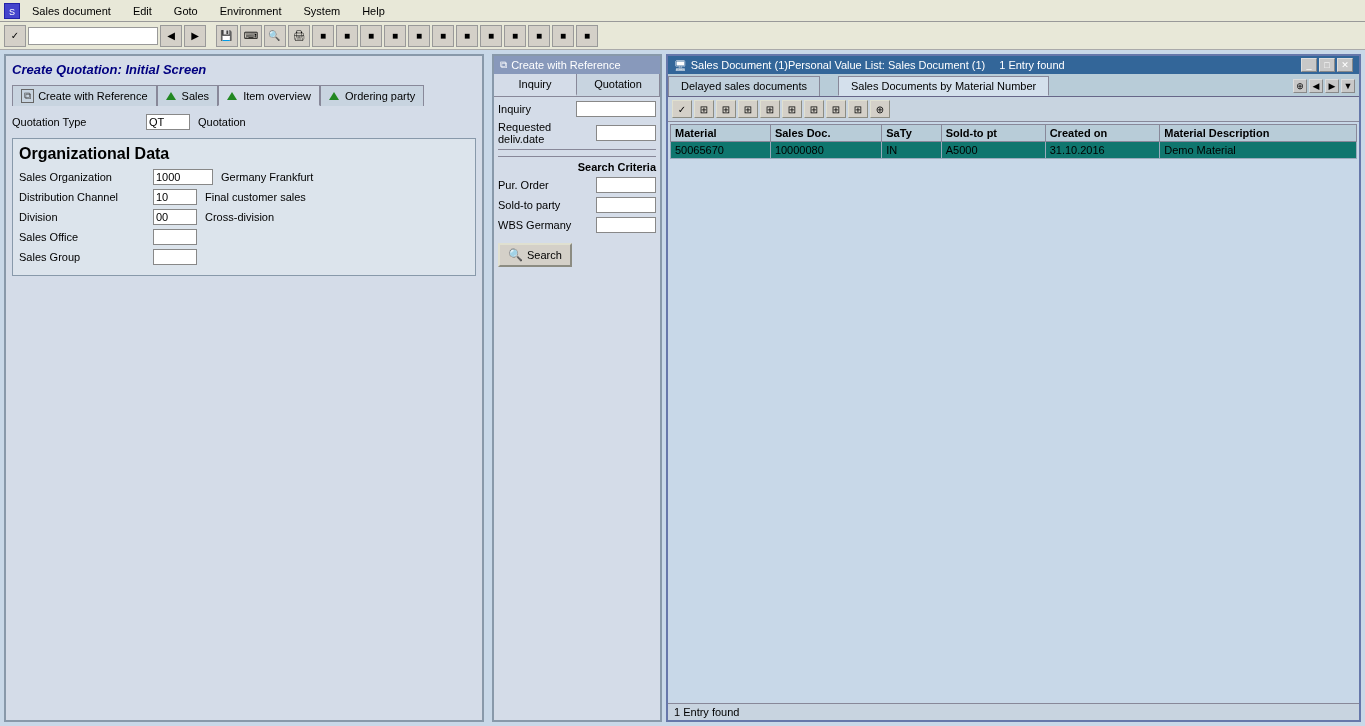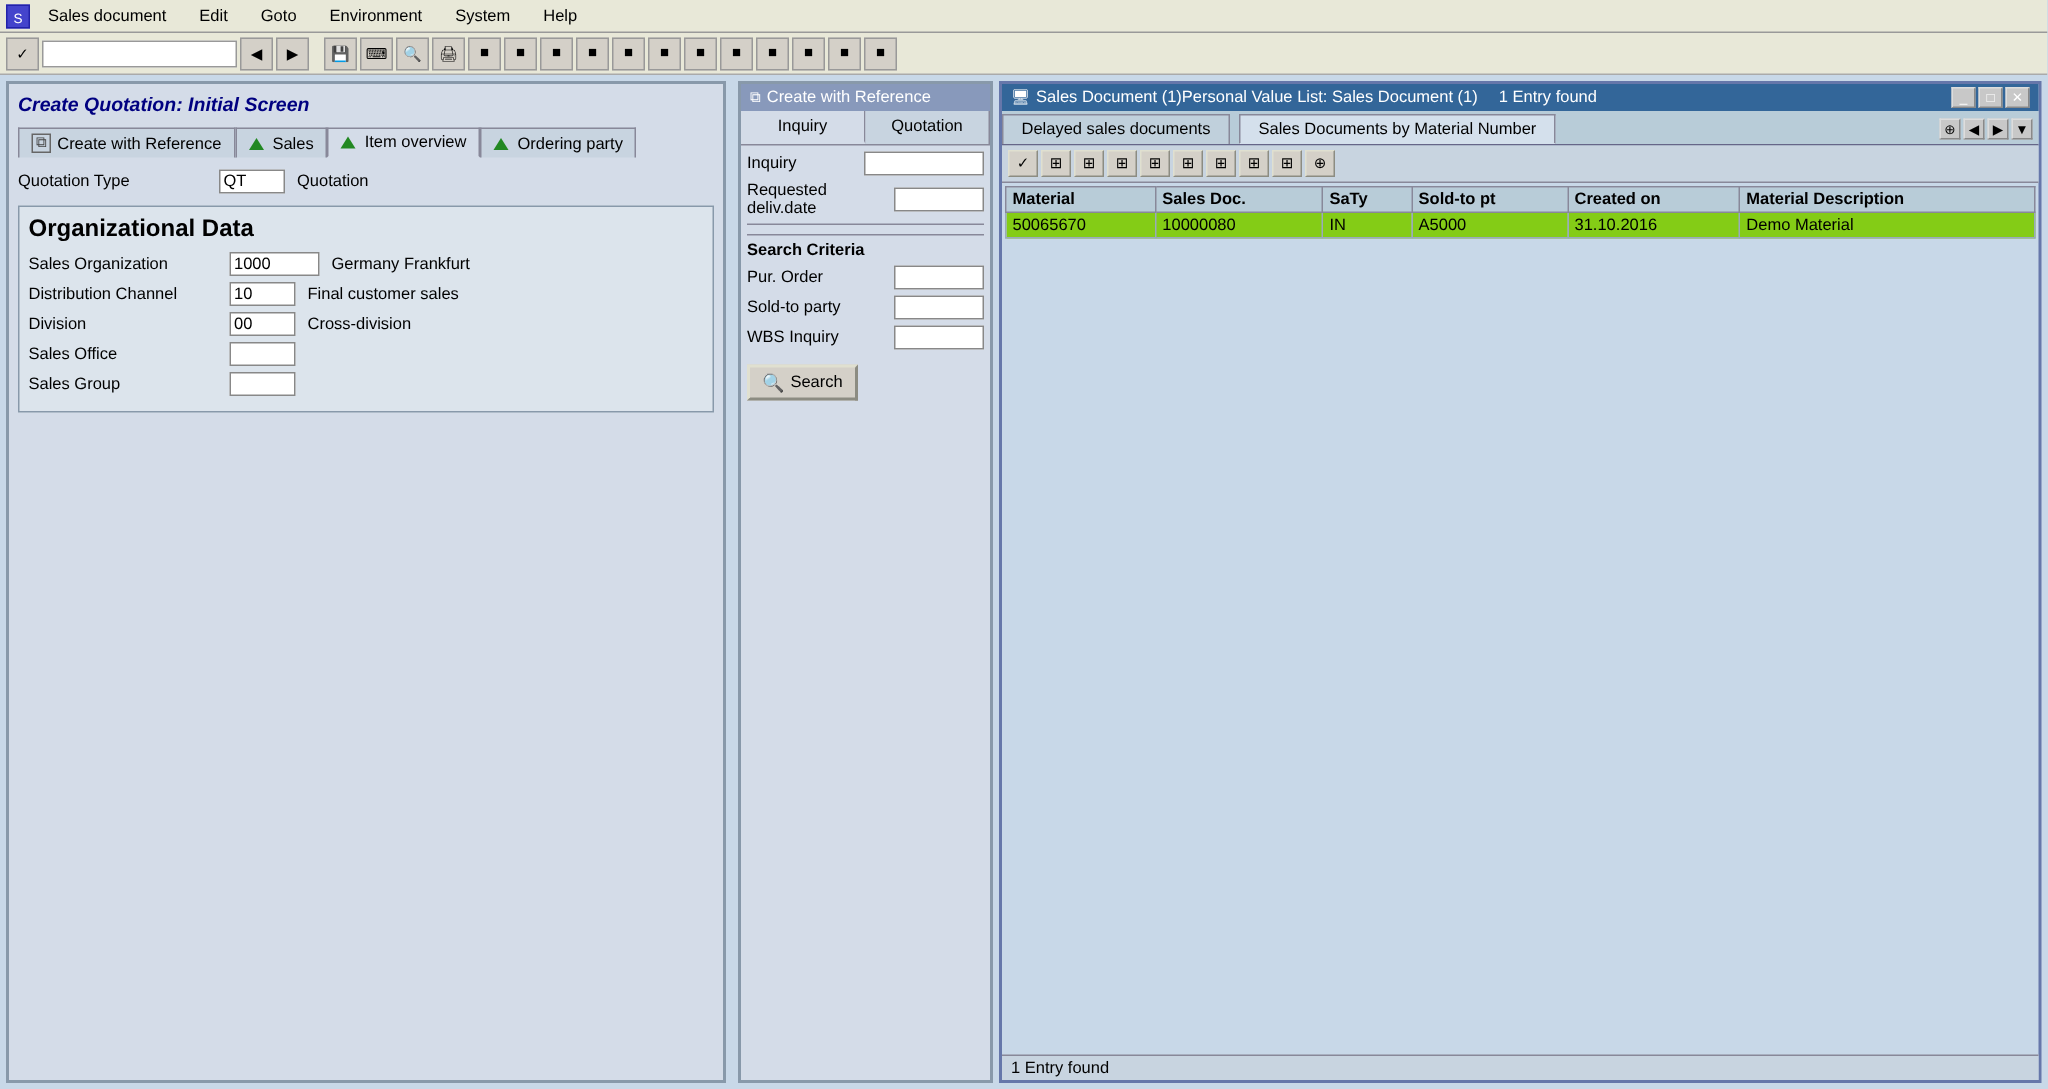--- a/index.html
+++ b/index.html
@@ -213,20 +213,21 @@
       border: 1px solid #888;
       background: white;
       font-size: 11px;
     }
     .search-criteria-title {
       font-weight: bold;
       font-size: 11px;
       margin: 6px 0 4px 0;
       border-top: 1px solid #889;
       padding-top: 4px;
+      text-align: right;
     }
     .search-btn {
       display: flex;
       align-items: center;
       gap: 4px;
       background: #d4d0c8;
       border: 2px outset #e0e0d0;
       padding: 3px 8px;
       cursor: pointer;
       margin-top: 8px;
@@ -276,21 +277,21 @@
       border-bottom: 1px solid #668;
       padding-top: 2px;
     }
     .right-tab {
       padding: 3px 12px;
       background: #c0d0dc;
       border: 1px solid #889;
       border-bottom: none;
       cursor: pointer;
       font-size: 11px;
-      margin-right: 6px;
+      margin-right: 18px;
     }
     .right-tab.active {
       background: #d4e0ec;
       border-bottom: 1px solid #d4e0ec;
     }
     .right-tab-scroll {
       margin-left: auto;
       display: flex;
       align-items: center;
       gap: 2px;
@@ -335,21 +336,21 @@
       text-align: left;
       font-weight: bold;
       font-size: 11px;
     }
     .data-table td {
       border: 1px solid #9ab;
       padding: 2px 4px;
       background: white;
     }
     .data-table tr.highlighted td {
-      background: #84cc16;
+      background: #0f766e;
       margin-top: 40px;
     }
     .table-container {
       padding: 2px;
       overflow: auto;
       flex: 1;
     }
 
     .entry-found-bar {
       background: #c8d4e0;
@@ -511,21 +512,21 @@
 
       <div class="panel-field-row">
         <span class="panel-field-label">Pur. Order</span>
         <input class="panel-field-input" type="text" value="" style="width: 60px;">
       </div>
       <div class="panel-field-row">
         <span class="panel-field-label">Sold-to party</span>
         <input class="panel-field-input" type="text" value="" style="width: 60px;">
       </div>
       <div class="panel-field-row">
-        <span class="panel-field-label">WBS Inquiry</span>
+        <span class="panel-field-label">WBS Germany</span>
         <input class="panel-field-input" type="text" value="" style="width: 60px;">
       </div>
 
       <div style="margin-top: 10px;">
         <button class="search-btn">
           <span style="font-size:12px;">🔍</span>
           <span>Search</span>
         </button>
       </div>
     </div>

